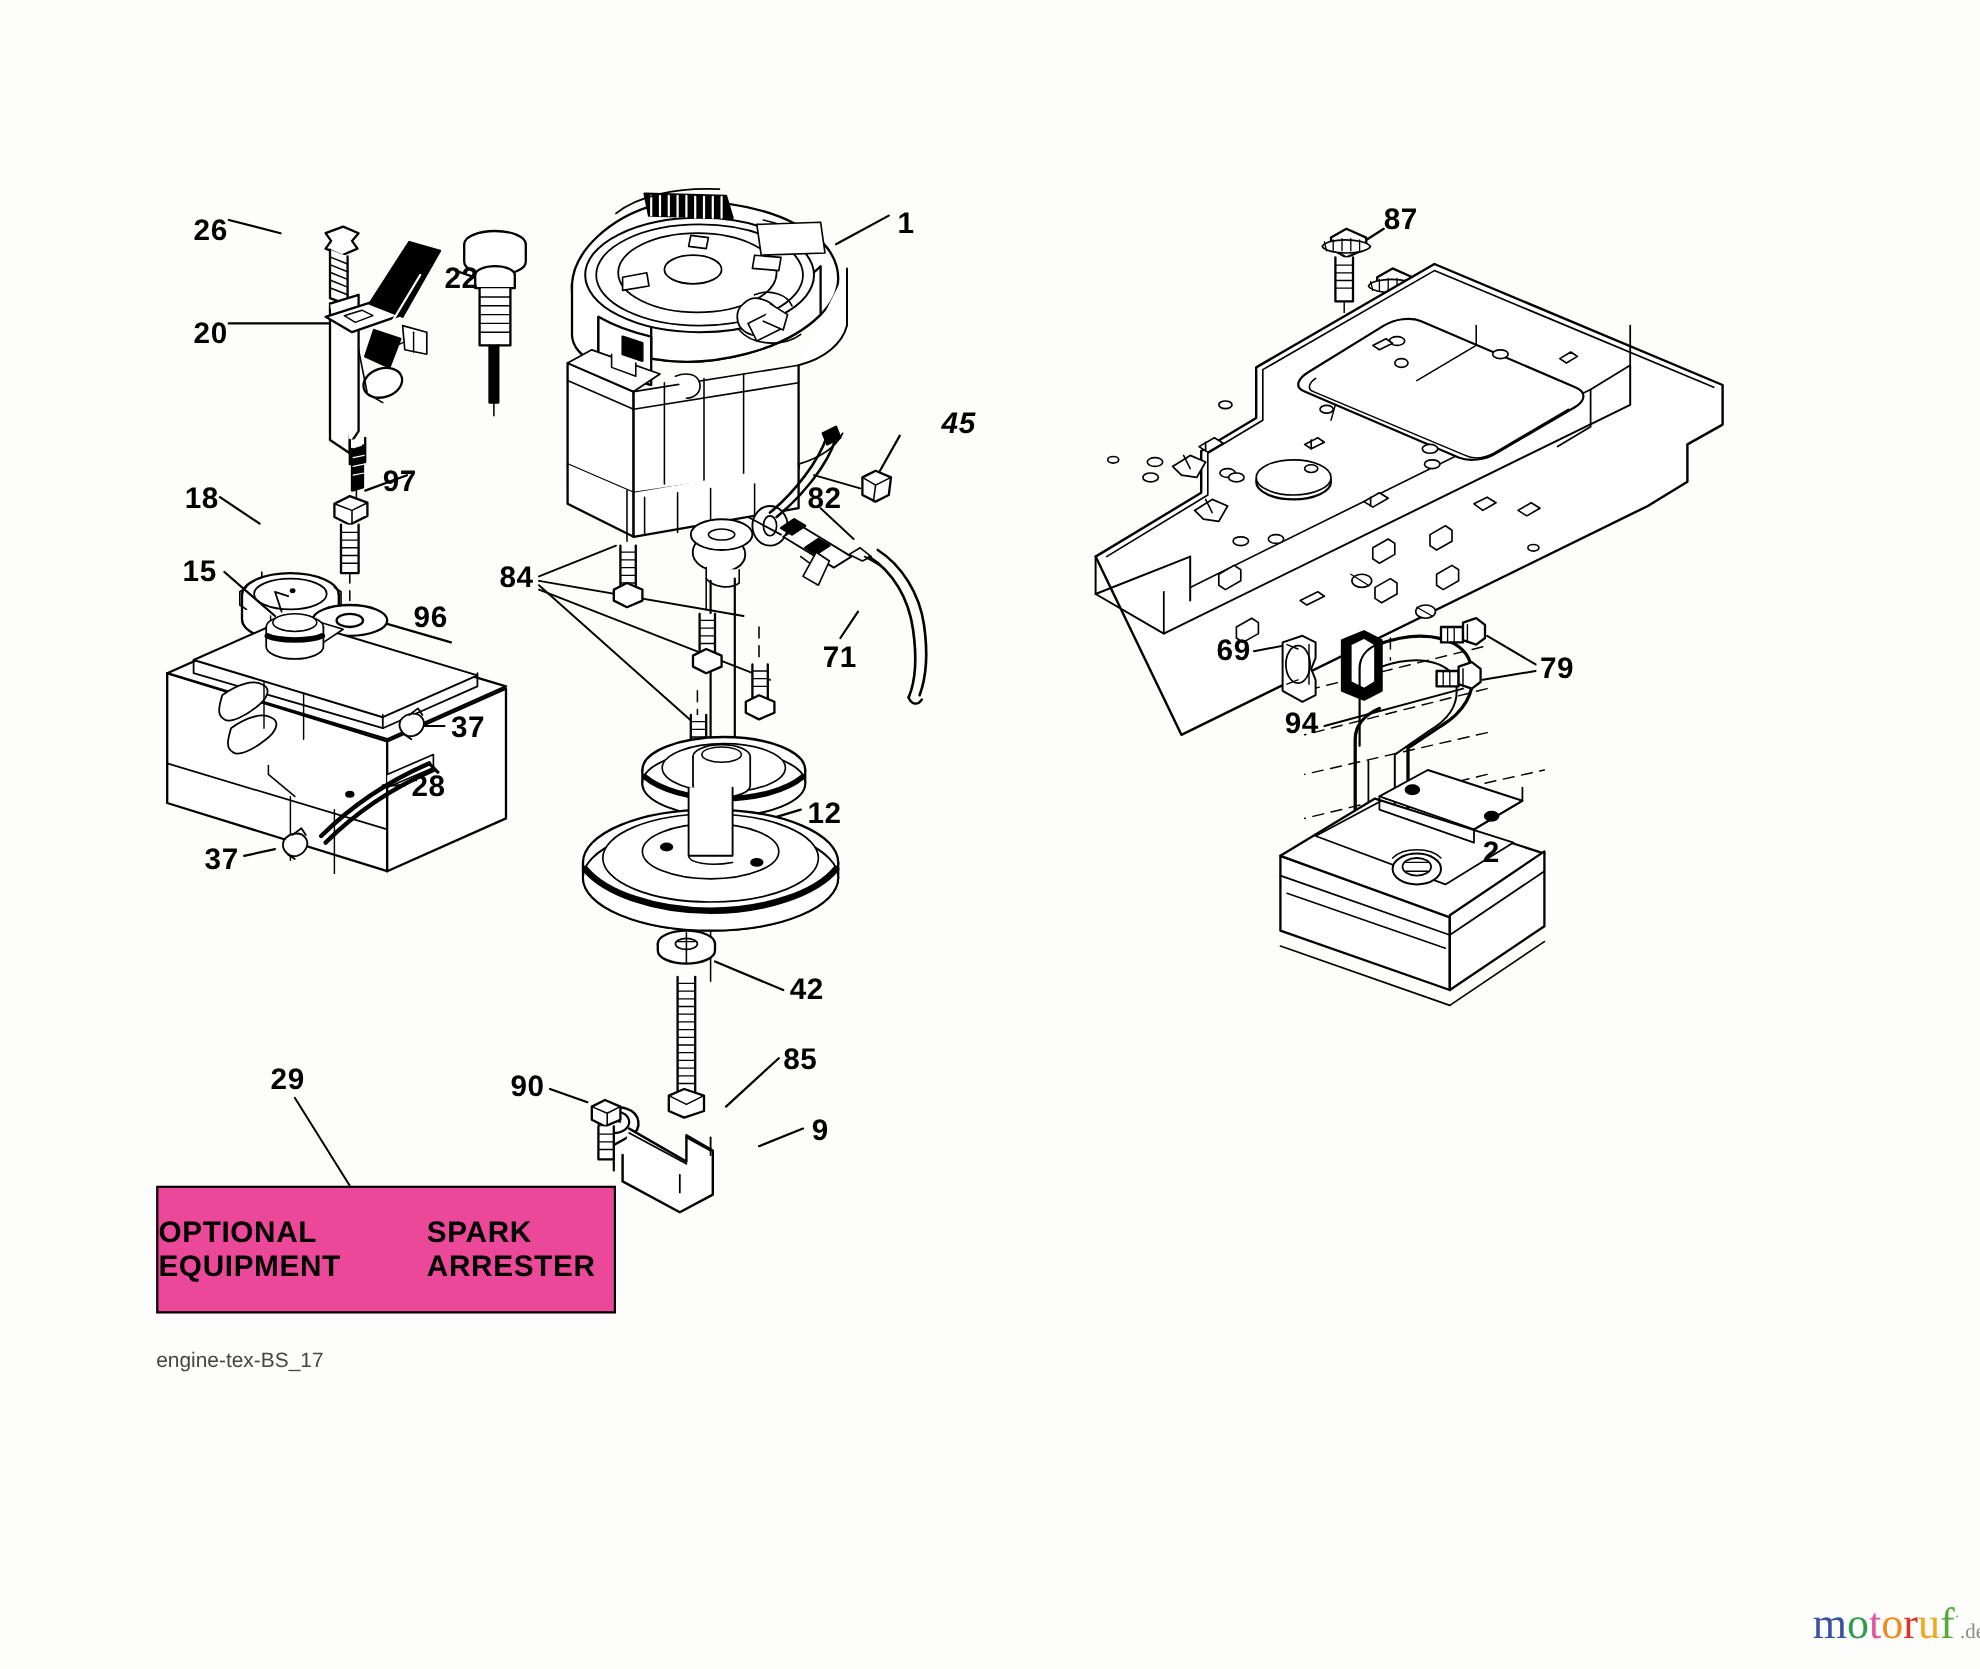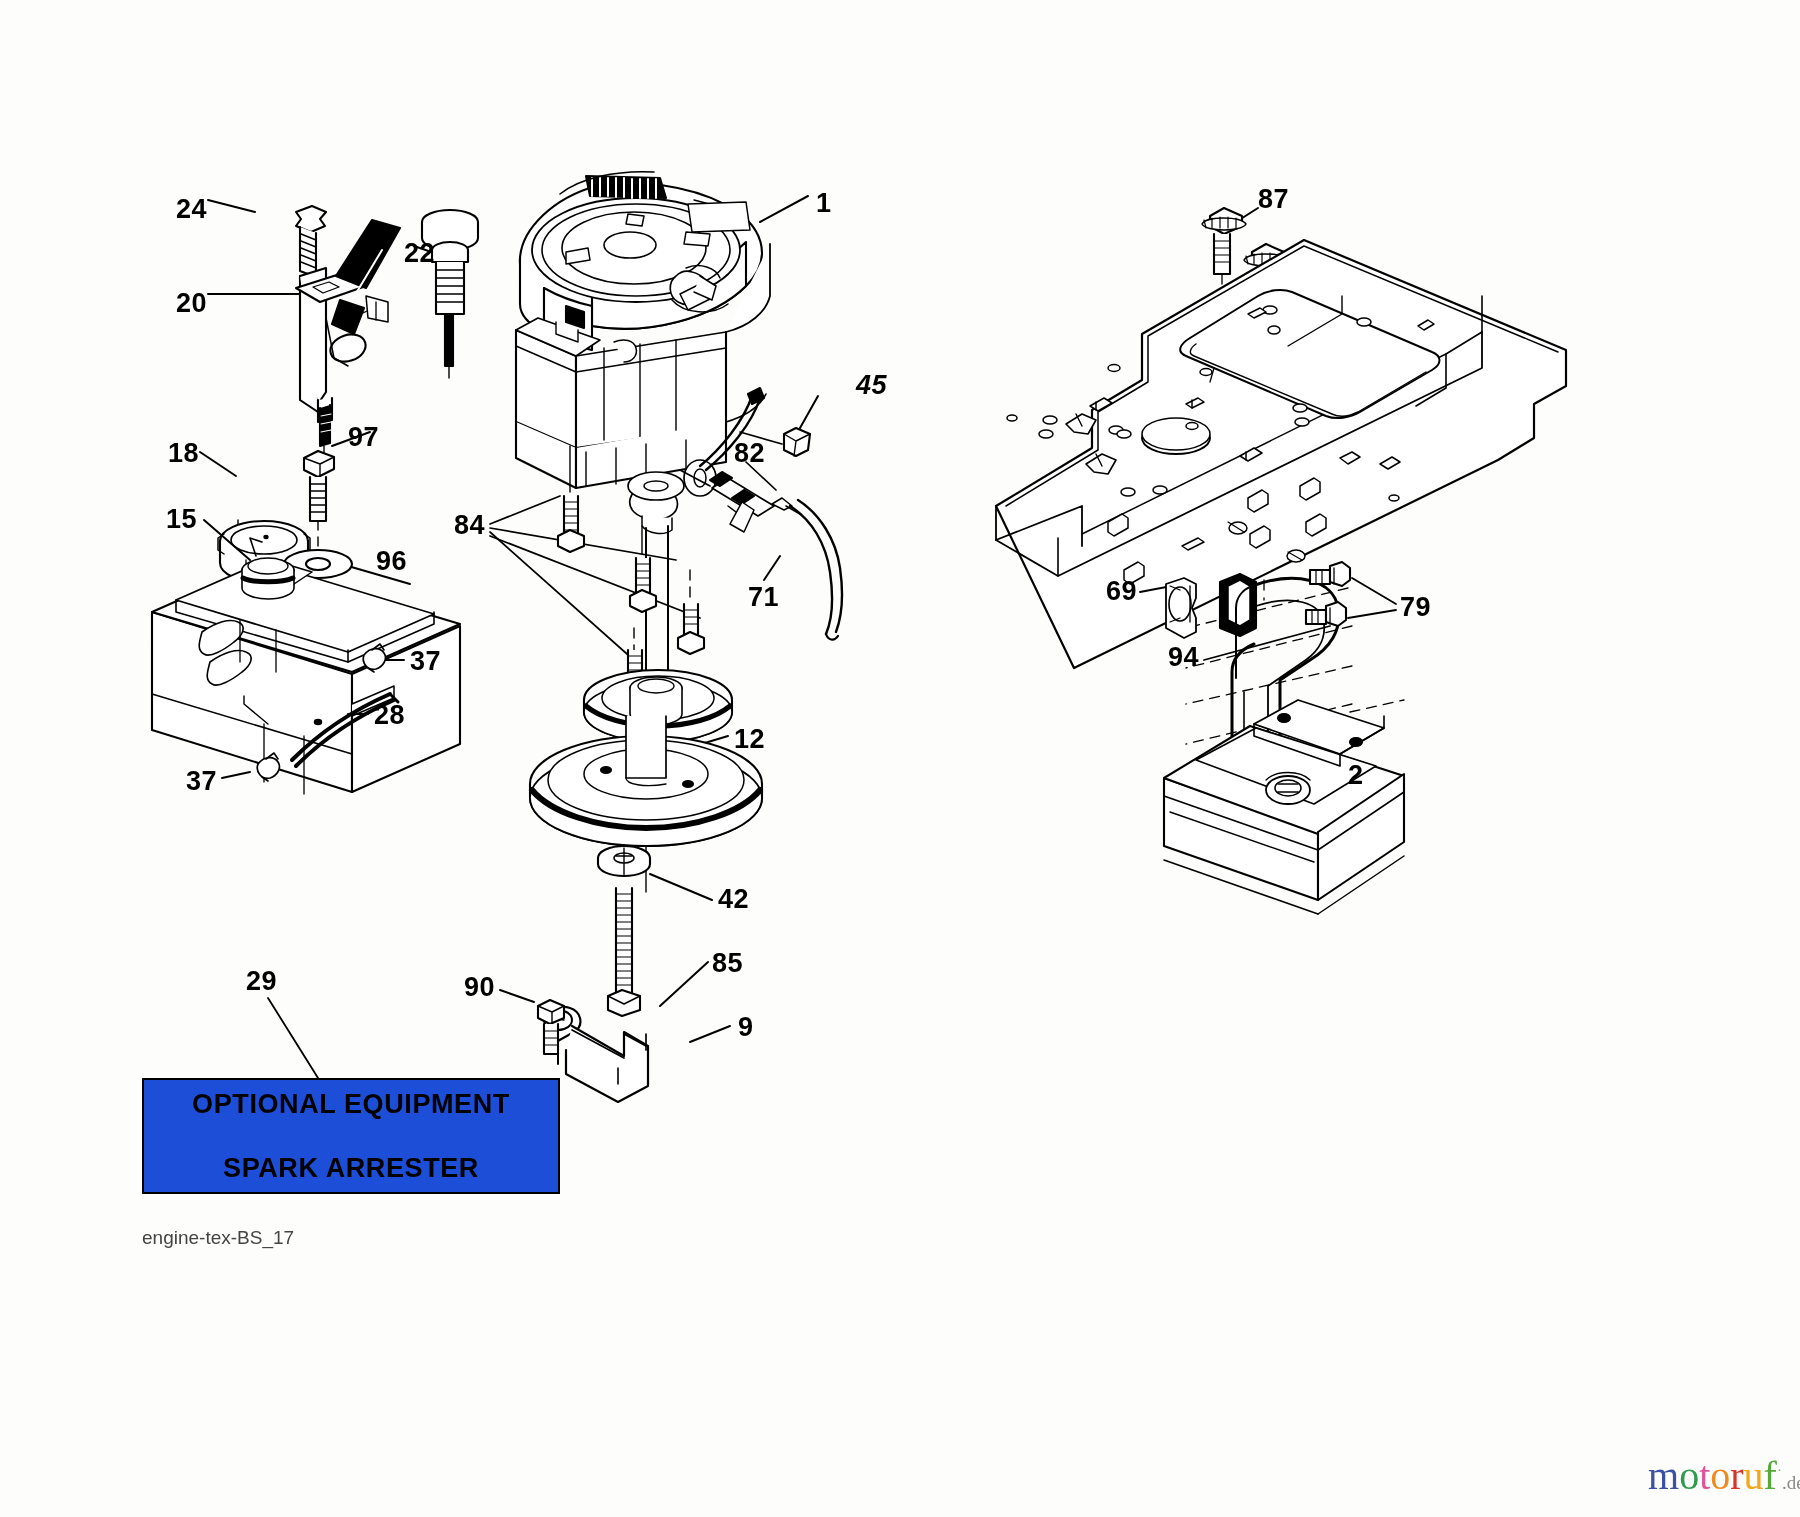--- a/index.html
+++ b/index.html
@@ -9,22 +9,22 @@
   }
   #sheet{position:absolute;inset:0;}
   svg.diagram{position:absolute;left:0;top:0;width:1800px;height:1517px;}
 
   .callout{
     position:absolute;font-family:"Liberation Sans",sans-serif;
     font-weight:bold;font-size:27px;color:#000;letter-spacing:.5px;
     white-space:nowrap;line-height:1;
   }
   .optbox{
-    position:absolute;border:2px solid #000;background:#1d4ed8;
-    display:flex;flex-direction:column;align-items:center;justify-content:center;
+    position:absolute;border:2px solid #000;background:#ec4899;
+    display:flex;flex-direction:row;align-items:center;justify-content:center;
     gap:33px;
   }
   .optbox .line{
     font-family:"Liberation Sans",sans-serif;font-weight:bold;
     font-size:27px;letter-spacing:.6px;color:#000;
   }
   .figcaption{
     position:absolute;font-family:"Liberation Sans",sans-serif;
     font-size:19px;color:#444;white-space:nowrap;
   }
@@ -504,21 +504,21 @@
 
         <ellipse cx="1288" cy="790" rx="22" ry="14" fill="#fff" stroke-width="1.8"></ellipse>
         <ellipse cx="1288" cy="788" rx="13" ry="8" fill="#fff" stroke-width="1.6"></ellipse>
         <path d="M1278 784 l20 0 M1278 792 l20 0" stroke-width="1.3"></path>
         <path d="M1266 780 c10 -10 34 -10 44 0" stroke-width="1.3"></path>
       </g>
 
     </g>
   </svg>
 
-  <div class="callout" style="left:176px;top:196px;">24</div>
+  <div class="callout" style="left:176px;top:196px;">26</div>
   <div class="callout" style="left:404px;top:240px;">22</div>
   <div class="callout" style="left:176px;top:290px;">20</div>
   <div class="callout" style="left:816px;top:190px;">1</div>
   <div class="callout" style="left:1258px;top:186px;">87</div>
   <div class="callout" style="left:168px;top:440px;">18</div>
   <div class="callout" style="left:348px;top:424px;">97</div>
   <div class="callout" style="left:166px;top:506px;">15</div>
   <div class="callout" style="left:376px;top:548px;">96</div>
   <div class="callout" style="left:856px;top:372px;font-style:italic;">45</div>
   <div class="callout" style="left:734px;top:440px;">82</div>

